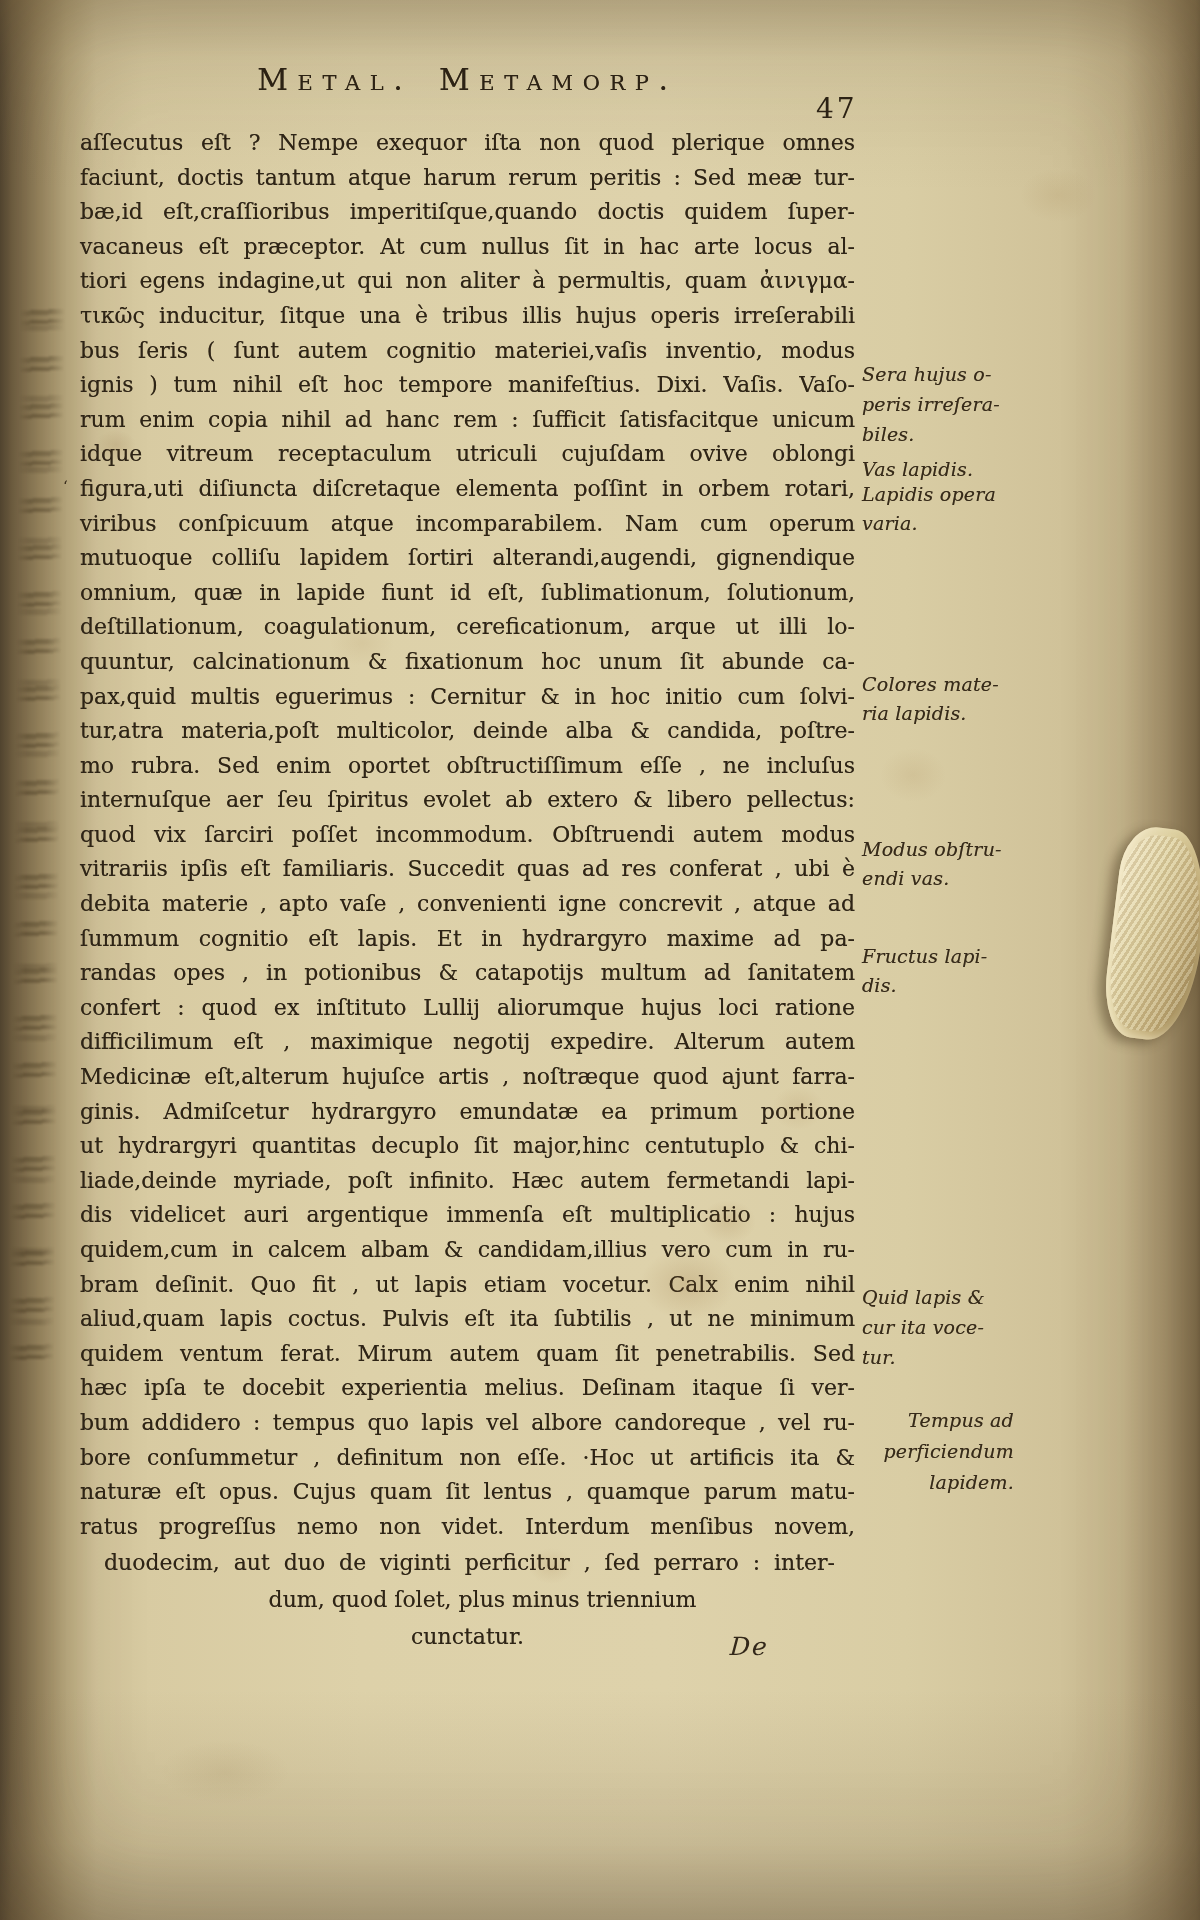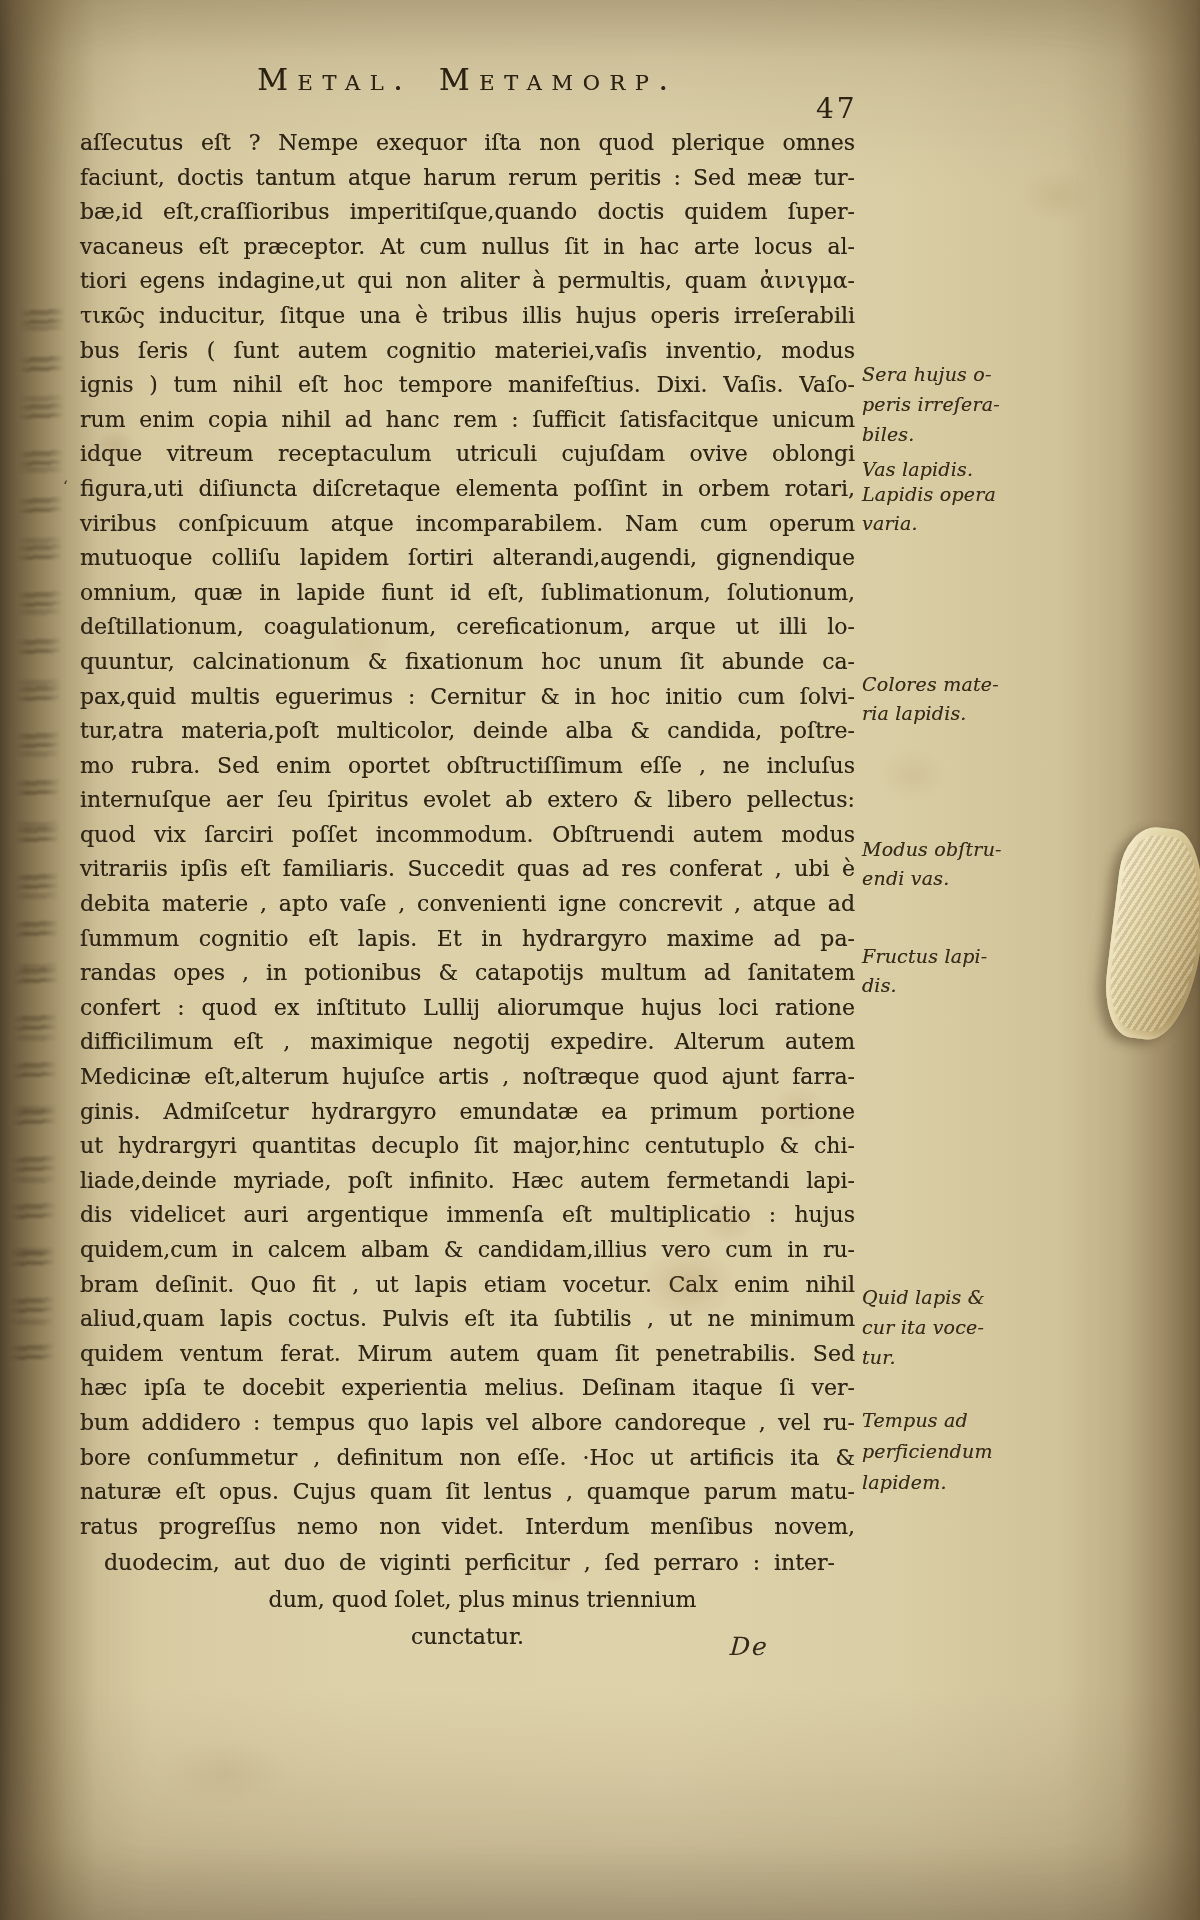--- a/index.html
+++ b/index.html
@@ -43,21 +43,21 @@
     white-space:pre-line;text-shadow:0 0 .4px rgba(54,42,25,.5);
     letter-spacing:.2px;
   }
   .margin-note:nth-child(1){top:330px;}
   .margin-note:nth-child(2){top:425px;}
   .margin-note:nth-child(3){top:451px;line-height:29px;}
   .margin-note:nth-child(4){top:641px;line-height:29px;}
   .margin-note:nth-child(5){top:806px;line-height:29px;}
   .margin-note:nth-child(6){top:913px;line-height:29px;}
   .margin-note:nth-child(7){top:1253px;}
-  .margin-note:nth-child(8){top:1376px;line-height:31px;}
+  .margin-note:nth-child(8){top:1376px;line-height:31px;text-align:right;}
   .catchword{
     position:absolute;left:730px;top:1632px;font-style:italic;font-size:25px;
     color:#33281a;transform:skewX(-4deg);letter-spacing:2px;
   }
   .gutter-frags{
     position:absolute;left:14px;top:295px;width:46px;height:1075px;
     transform:rotate(.6deg);filter:blur(1.1px);opacity:.8;
     background:
       repeating-linear-gradient(177deg, rgba(56,42,22,0) 0px 16px, rgba(56,42,22,.38) 16px 21px, rgba(56,42,22,.07) 21px 26px, rgba(56,42,22,.43) 26px 30px, rgba(56,42,22,0) 30px 47px),
       repeating-linear-gradient(179deg, rgba(56,42,22,0) 0px 30px, rgba(56,42,22,.22) 30px 36px, rgba(56,42,22,0) 36px 71px);

